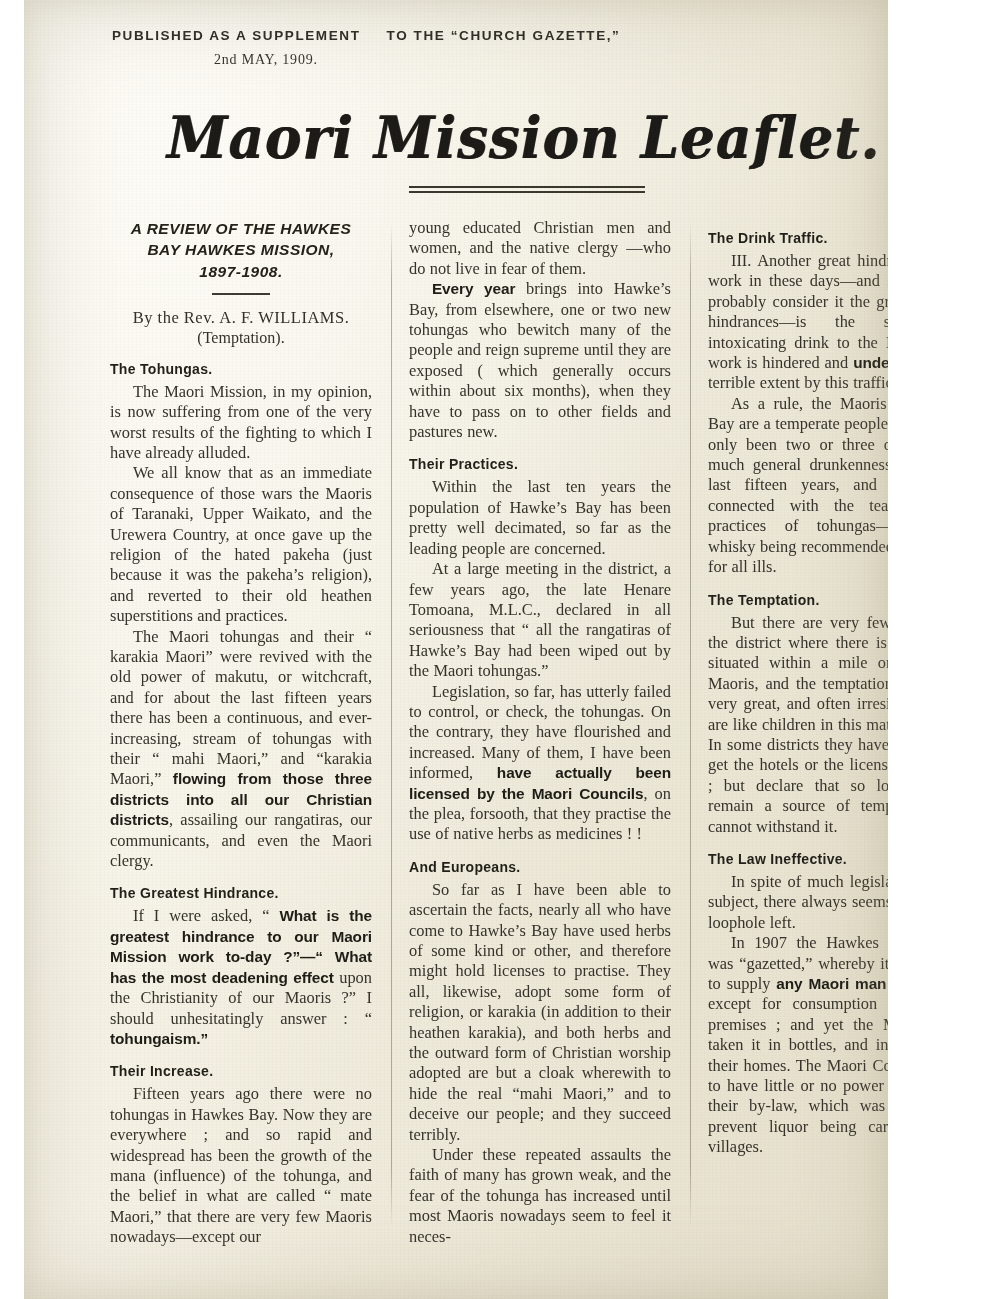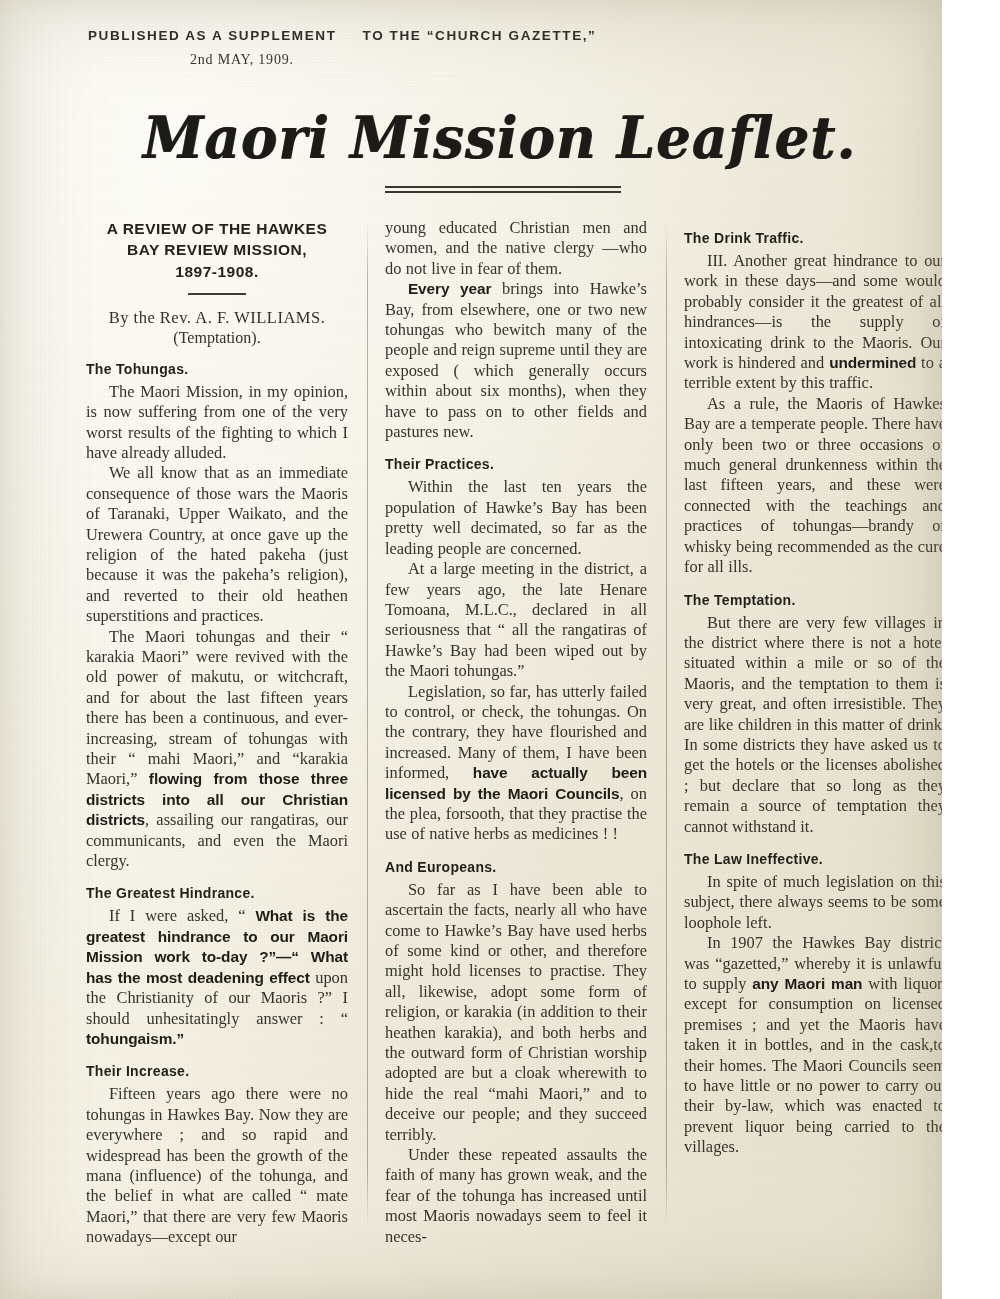--- a/index.html
+++ b/index.html
@@ -5,30 +5,31 @@
   html, body {
     margin: 0;
     padding: 0;
     background: #ffffff;
   }
   body {
     font-family: "Liberation Serif", "DejaVu Serif", serif;
   }
   .page {
     position: relative;
-    width: 942px;
+    width: 864px;
     height: 1299px;
     background: #f4f1e4;
     background-image:
       radial-gradient(ellipse at 18% 12%, rgba(255,255,252,0.75) 0%, rgba(255,255,252,0) 55%),
       radial-gradient(ellipse at 85% 88%, rgba(227,221,200,0.55) 0%, rgba(227,221,200,0) 60%),
       linear-gradient(95deg, #f7f4e9 0%, #f3efe1 38%, #efebdc 72%, #e9e4d2 100%);
     overflow: hidden;
     box-sizing: border-box;
     color: #2b2a26;
+    margin-left: 24px;
   }
   
   .grain {
     position: absolute;
     inset: 0;
     pointer-events: none;
     opacity: .40;
     background-image:
       repeating-linear-gradient(0deg, rgba(120,110,85,0.055) 0px, rgba(120,110,85,0.055) 1px, rgba(0,0,0,0) 1px, rgba(0,0,0,0) 3px),
       repeating-linear-gradient(90deg, rgba(120,110,85,0.04) 0px, rgba(120,110,85,0.04) 1px, rgba(0,0,0,0) 1px, rgba(0,0,0,0) 4px);
@@ -123,20 +124,21 @@
   
   .article-title {
     font-family: "Liberation Sans", sans-serif;
     font-weight: bold;
     font-size: 15.5px;
     line-height: 1.38;
     text-align: center;
     letter-spacing: 0.5px;
     color: #232218;
     margin: 0 0 2px 0;
+    font-style: italic;
   }
   .title-rule {
     width: 58px;
     height: 1.6px;
     background: #3d3a31;
     margin: 11px auto 13px auto;
   }
   .byline {
     text-align: center;
     font-size: 16.5px;
@@ -200,21 +202,21 @@
     </div>
 
   <div class="col-divider" id="div1"></div>
   <div class="col-divider" id="div2"></div>
 
   <div class="columns">
 
     <div class="col">
       <div class="article-title">
         <div>A REVIEW OF THE HAWKES</div>
-        <div>BAY REVIEW MISSION,</div>
+        <div>BAY HAWKES MISSION,</div>
         <div>1897-1908.</div>
       </div>
       <div class="title-rule"></div>
       <div class="byline">By the Rev. A. F. WILLIAMS.</div>
       <div class="continued">(Temptation).</div>
 
       <h3 class="sub">The Tohungas.</h3>
       <p class="body">The Maori Mission, in my opinion, is now suffering from one of the very worst results of the fighting to which I have already alluded.</p>
       <p class="body">We all know that as an immediate consequence of those wars the Maoris of Taranaki, Upper Waikato, and the Urewera Country, at once gave up the religion of the hated pakeha (just because it was the pakeha’s religion), and reverted to their old heathen superstitions and practices.</p>
       <p class="body"><span>The Maori tohungas and their “ karakia Maori” were revived with the old power of makutu, or witchcraft, and for about the last fifteen years there has been a continuous, and ever-increasing, stream of tohungas with their “ mahi Maori,” and “karakia Maori,” </span><b class="heavy">flowing from those three districts into all our Christian districts</b><span>, assailing our rangatiras, our communicants, and even the Maori clergy.</span></p>

